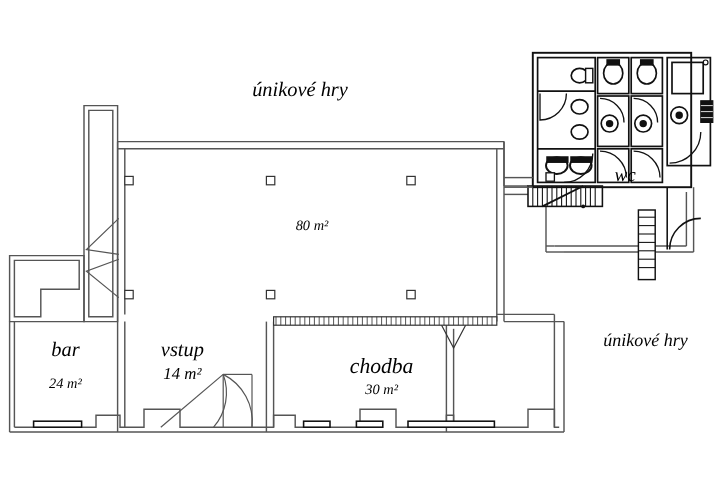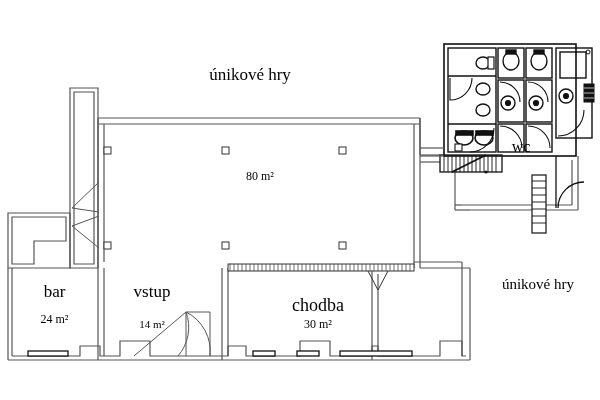--- a/index.html
+++ b/index.html
@@ -1,34 +1,34 @@
 <!DOCTYPE html>
 <html><head>
 <meta charset="utf-8">
 <style>
   html,body{margin:0;padding:0;background:#ffffff;}
   body{width:600px;height:400px;overflow:hidden;
        font-family:"Liberation Serif", serif;}
   #plan-root{position:relative;width:600px;height:400px;background:#fff;}
   svg#floorplan{position:absolute;left:0;top:0;width:600px;height:400px;display:block;}
   .lbl{position:absolute;text-align:center;color:#000;line-height:1.1;
-       font-family:"Liberation Serif", serif;white-space:nowrap;}
+       font-family:"Liberation Serif", serif;white-space:nowrap;font-style:italic;}
   .lbl .name{display:block;}
   .lbl .area{display:block;}
   #label-escape-top{left:140px;top:66px;width:220px;font-size:17px;}
   #label-escape-right{left:478px;top:276px;width:120px;font-size:15px;}
   #label-sal{left:200px;top:170px;width:120px;}
   #label-sal .name{font-size:24px;}
-  #label-sal .area{font-size:12px;margin-top:0;}
+  #label-sal .area{font-size:12px;margin-top:12px;}
   #label-bar{left:2px;top:283px;width:105px;}
   #label-bar .name{font-size:17px;}
   #label-bar .area{font-size:12px;margin-top:11px;}
   #label-vstup{left:102px;top:283px;width:100px;}
   #label-vstup .name{font-size:17px;}
-  #label-vstup .area{font-size:11px;margin-top:16px;}
+  #label-vstup .area{font-size:14px;margin-top:3px;}
   #label-chodba{left:258px;top:296px;width:120px;}
   #label-chodba .name{font-size:18px;}
   #label-chodba .area{font-size:12px;margin-top:2px;}
   #label-wc{left:498px;top:138px;width:46px;font-size:16px;}
 </style>
 </head>
 <body>
 
 <div id="plan-root">
 

